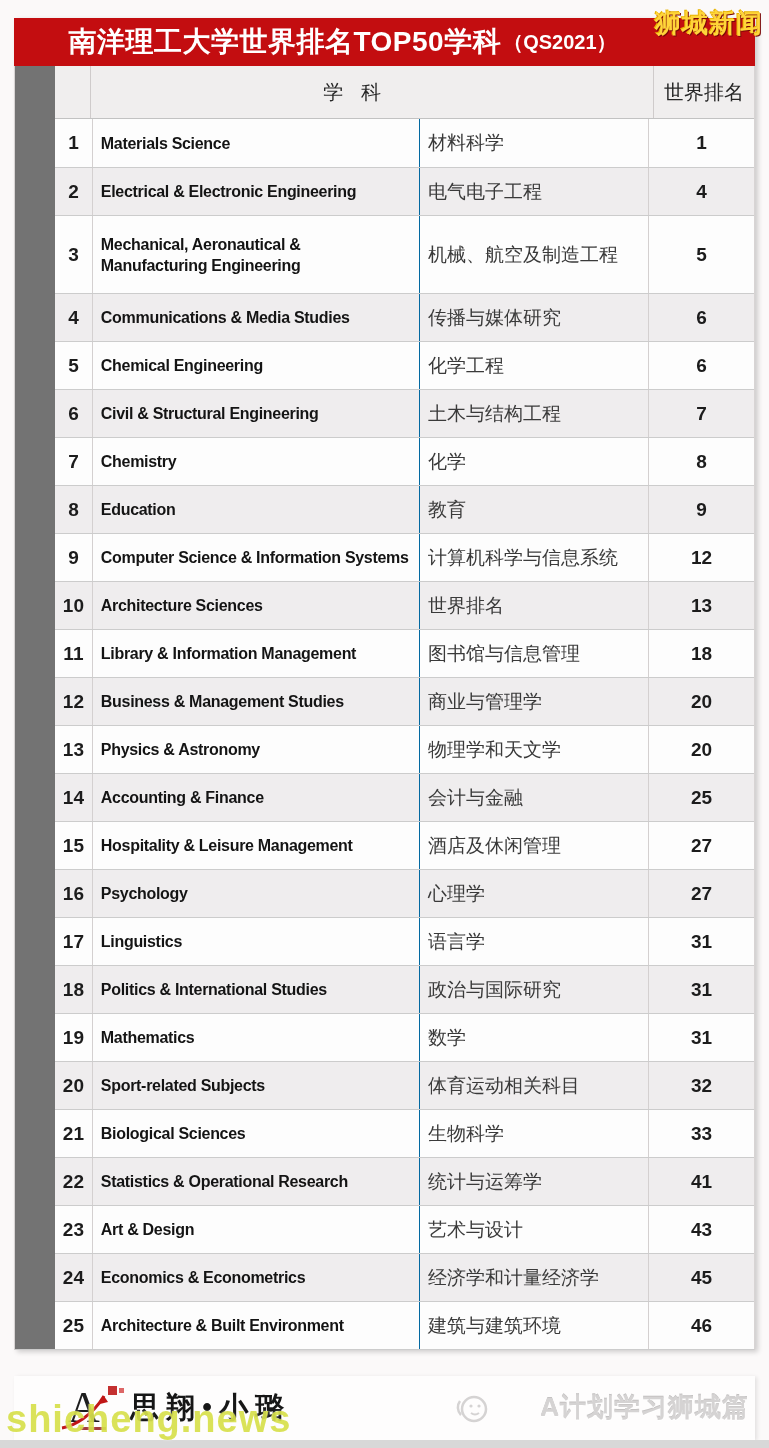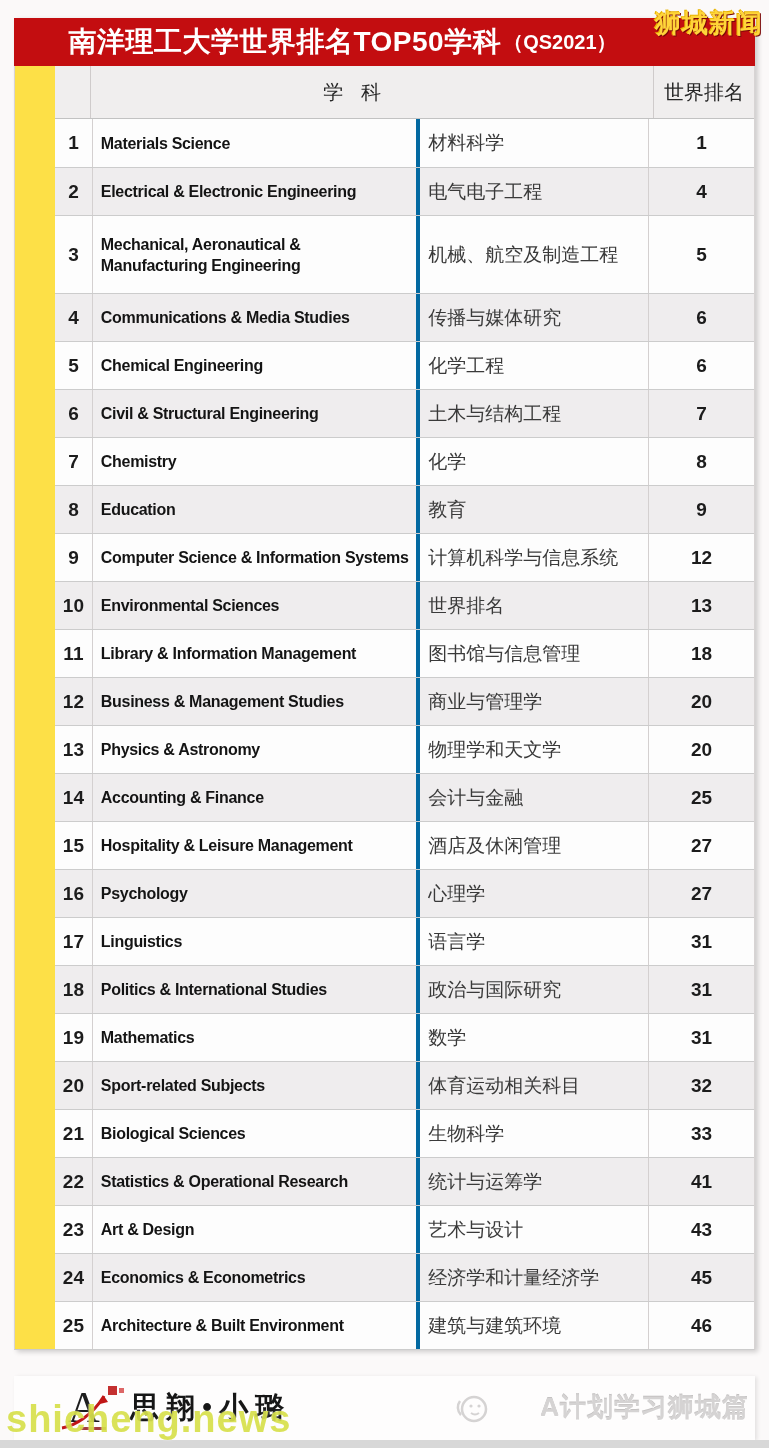--- a/index.html
+++ b/index.html
@@ -10,35 +10,35 @@
   .content { position:absolute; left:14px; top:18px; width:741px; box-shadow:3px 2px 5px rgba(0,0,0,0.18); }
 
   
   .banner { position:relative; height:48px; background:#c30d10; display:flex; align-items:center; justify-content:center; padding-right:84px; }
   .banner .title { color:#ffffff; font-weight:700; font-size:28px; letter-spacing:0.5px; white-space:nowrap; }
   .banner .qs { color:#ffffff; font-weight:700; font-size:20px; margin-left:2px; white-space:nowrap; }
   .badge { position:absolute; top:-12px; right:-8px; color:#ffd53a; font-size:26px; font-weight:700; letter-spacing:1px;
            text-shadow:1px 1px 0 #7a0808, -1px -1px 0 #e8b400; white-space:nowrap; }
 
   
-  .tbl { background:#fde047; border-left:1px solid #d8d4d4; border-right:1px solid #d8d4d4; border-bottom:1px solid #cccccc;padding-left:40px; }
+  .tbl { background:#737373; border-left:1px solid #d8d4d4; border-right:1px solid #d8d4d4; border-bottom:1px solid #cccccc;padding-left:40px; }
   .thead { display:flex; height:53px; background:#f0eeee; border-bottom:1px solid #c2c2c2; }
   .th { display:flex; align-items:center; justify-content:center; color:#262626; font-size:20px; }
   .th-num { width:40px; border-right:1px solid #cfcbcb; }
   .th-subject { width:587px; letter-spacing:6px; }
   .th-rank { width:112px; border-left:1px solid #cfcbcb;margin-left:34px; }
 
   .row { display:flex; height:48px; background:#fdfdfd; border-top:1px solid #cccccc; }
   .row:first-child { border-top:none; }
   .row.alt { background:#efedee; }
   .row.tall { height:78px; }
   .cell { display:flex; align-items:center; }
   .num { width:40px; justify-content:center; font-weight:700; font-size:19px; color:#1c1c1c; border-right:1px solid #d4d0d0; }
   .en { width:346px; padding-left:8px; font-weight:700; font-size:16px; letter-spacing:-0.3px; line-height:21px;
-        color:#141414; white-space:pre-line; border-right:4px solid #0369a1; }
+        color:#141414; white-space:pre-line; border-right:1px solid #0369a1; }
   .zh { width:241px; padding-left:8px; font-size:19px; color:#3a3a3a; }
   .rank { width:112px; justify-content:center; font-weight:700; font-size:19px; color:#1c1c1c; border-left:1px solid #d4d0d0; }
 
   
   .footer { position:absolute; left:14px; top:1376px; width:741px; height:64px; background:#fefdfd;
             display:flex; align-items:center; box-shadow:2px 1px 4px rgba(0,0,0,0.10); }
   .brand-logo { margin-left:44px; width:72px; height:52px; flex:0 0 auto; }
   .brand { font-family:"Liberation Serif", serif; font-size:29px; color:#161616; letter-spacing:7px; font-weight:700; }
   .right-mark { position:absolute; right:6px; top:14px; display:flex; align-items:center;gap:44px; }
   .right-mark .mascot { width:36px; height:34px; margin-right:6px; }
@@ -129,21 +129,21 @@
 
   <div class="row">
     <div class="cell num">9</div>
     <div class="cell en">Computer Science &amp; Information Systems</div>
     <div class="cell zh">计算机科学与信息系统</div>
     <div class="cell rank">12</div>
   </div>
 
   <div class="row alt">
     <div class="cell num">10</div>
-    <div class="cell en">Environmental Sciences</div>
+    <div class="cell en">Architecture Sciences</div>
     <div class="cell zh">世界排名</div>
     <div class="cell rank">13</div>
   </div>
 
   <div class="row">
     <div class="cell num">11</div>
     <div class="cell en">Library &amp; Information Management</div>
     <div class="cell zh">图书馆与信息管理</div>
     <div class="cell rank">18</div>
   </div>

